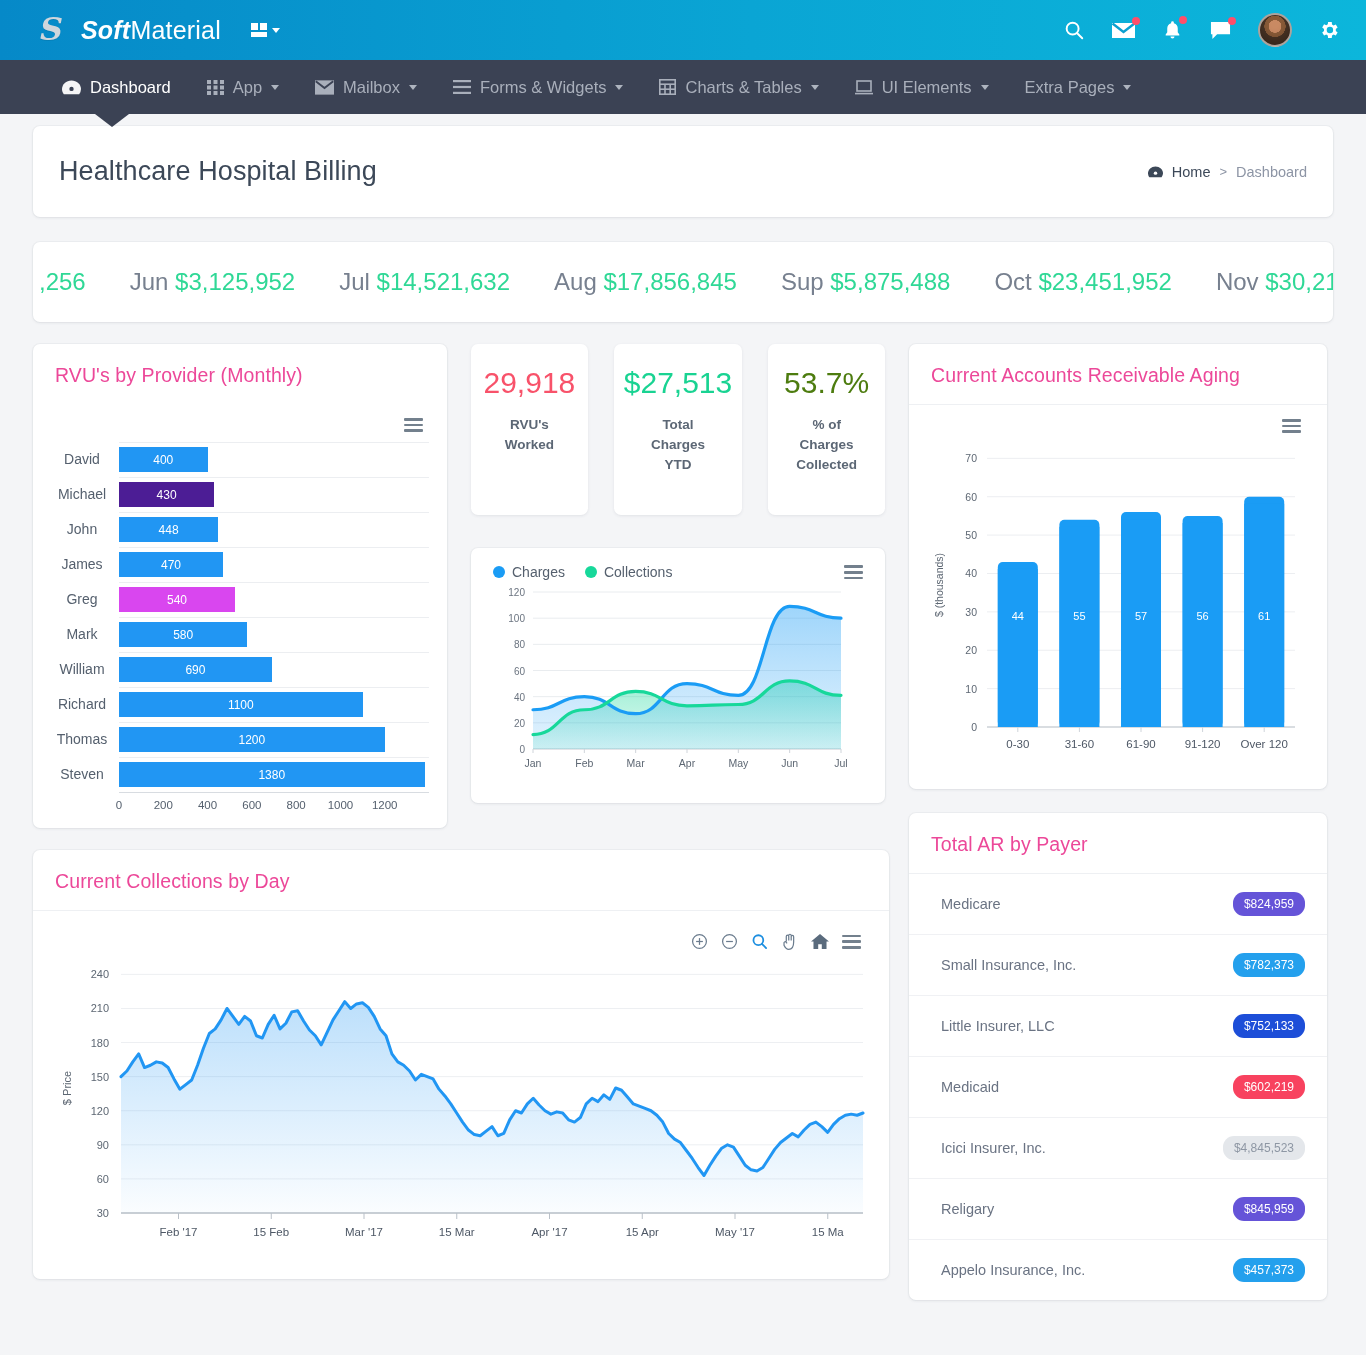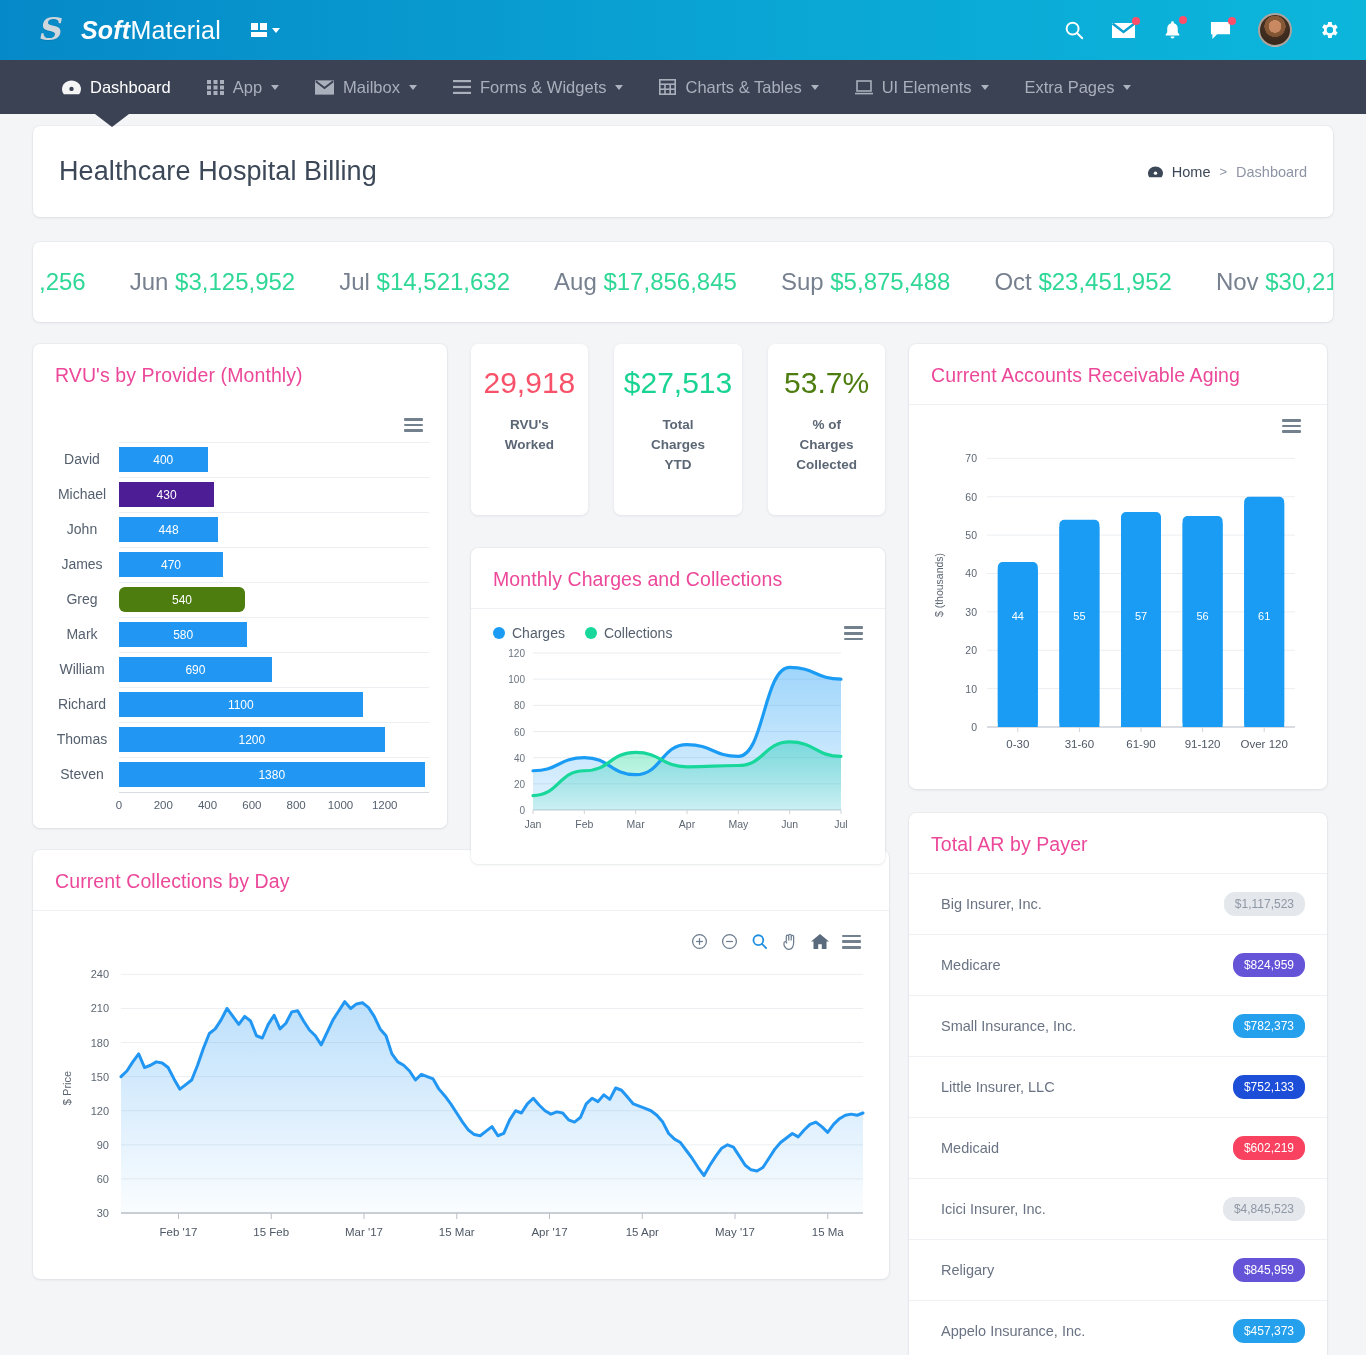--- a/index.html
+++ b/index.html
@@ -345,21 +345,21 @@
               </div>
               <div class="hbar-row">
                 <div class="hbar-label">James</div>
                 <div class="hbar-track">
                   <div class="hbar-fill" style="width: 104.071px; background: rgb(33, 150, 243);">470</div>
                 </div>
               </div>
               <div class="hbar-row">
                 <div class="hbar-label">Greg</div>
                 <div class="hbar-track">
-                  <div class="hbar-fill" style="width: 126px; background: #4d7c0f; border-radius: 6px;">540</div>
+                  <div class="hbar-fill" style="width: 116px; background: #d946ef;">540</div>
                 </div>
               </div>
               <div class="hbar-row">
                 <div class="hbar-label">Mark</div>
                 <div class="hbar-track">
                   <div class="hbar-fill" style="width: 128.429px; background: rgb(33, 150, 243);">580</div>
                 </div>
               </div>
               <div class="hbar-row">
                 <div class="hbar-label">William</div>
@@ -510,23 +510,20 @@
           <div class="stat-val" id="stat2val" style="color: #4d7c0f;">53.7%</div>
           <div class="stat-lbl" id="stat2lbl">
               <div>% of</div>
               <div>Charges</div>
               <div>Collected</div>
             </div>
         </div>
       </div>
 
       <div class="card" style="margin-top:33px">
-        <div class="card-head">
-          <div class="card-title">Monthly Charges and Collections</div>
-        </div>
         <div class="area-body">
           <div class="legend-row">
             <span class="legend">
               <span class="ldot" id="lg0dot" style="background: rgb(26, 156, 245);"></span>
               <span>Charges</span>
             </span>
             <span class="legend">
               <span class="ldot" id="lg1dot" style="background: rgb(23, 216, 154);"></span>
               <span>Collections</span>
             </span>
@@ -646,24 +643,20 @@
               </svg></div>
         </div>
       </div>
 
       <div class="card" style="margin-top:24px">
         <div class="card-head">
           <div class="card-title">Total AR by Payer</div>
         </div>
         <div id="payer-list">
             <div class="payer-row">
-              <span>Big Insurer, Inc.</span>
-              <span class="badge secondary">$1,117,523</span>
-            </div>
-            <div class="payer-row">
               <span>Medicare</span>
               <span class="badge" style="background: rgb(101, 84, 216);">$824,959</span>
             </div>
             <div class="payer-row">
               <span>Small Insurance, Inc.</span>
               <span class="badge" style="background: rgb(36, 160, 237);">$782,373</span>
             </div>
             <div class="payer-row">
               <span>Little Insurer, LLC</span>
               <span class="badge" style="background: #1d4ed8;">$752,133</span>

